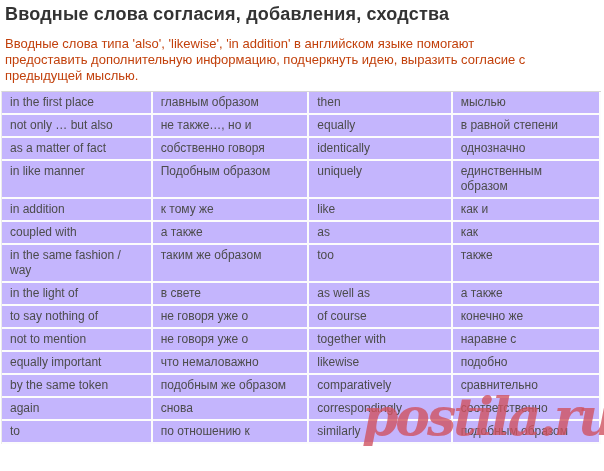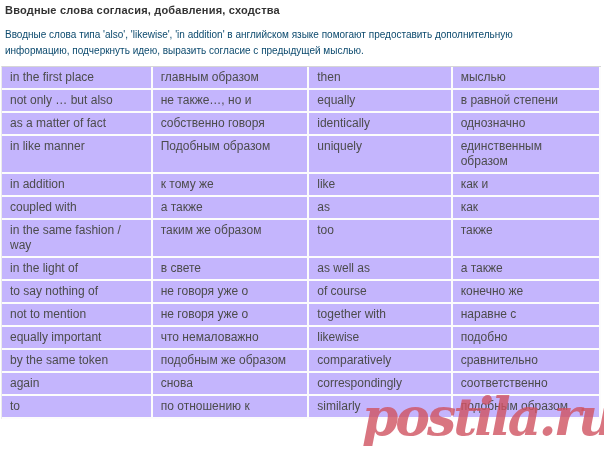--- a/index.html
+++ b/index.html
@@ -6,32 +6,32 @@
   body {
     width: 604px; height: 471px;
     background: #ffffff;
     font-family: "Liberation Sans", "DejaVu Sans", sans-serif;
     position: relative;
     overflow: hidden;
   }
   .page-title {
     margin: 0;
     padding: 4px 0 0 5px;
-    font-size: 11px;
+    font-size: 18px;
     font-weight: bold;
     color: #333333;
     letter-spacing: 0.2px;
   }
   .page-subtitle {
     margin: 0;
     padding: 11px 0 0 5px;
     max-width: 545px;
-    font-size: 10px;
+    font-size: 13px;
     line-height: 16px;
-    color: #0c4a6e;
+    color: #c2410c;
   }
   table.vocab {
     margin-top: 7px;
     margin-left: 1px;
     width: 600px;
     border-collapse: separate;
     border-spacing: 0;
     border-top: 1px solid #d6d6d6;
     border-left: 1px solid #ececec;
   }

